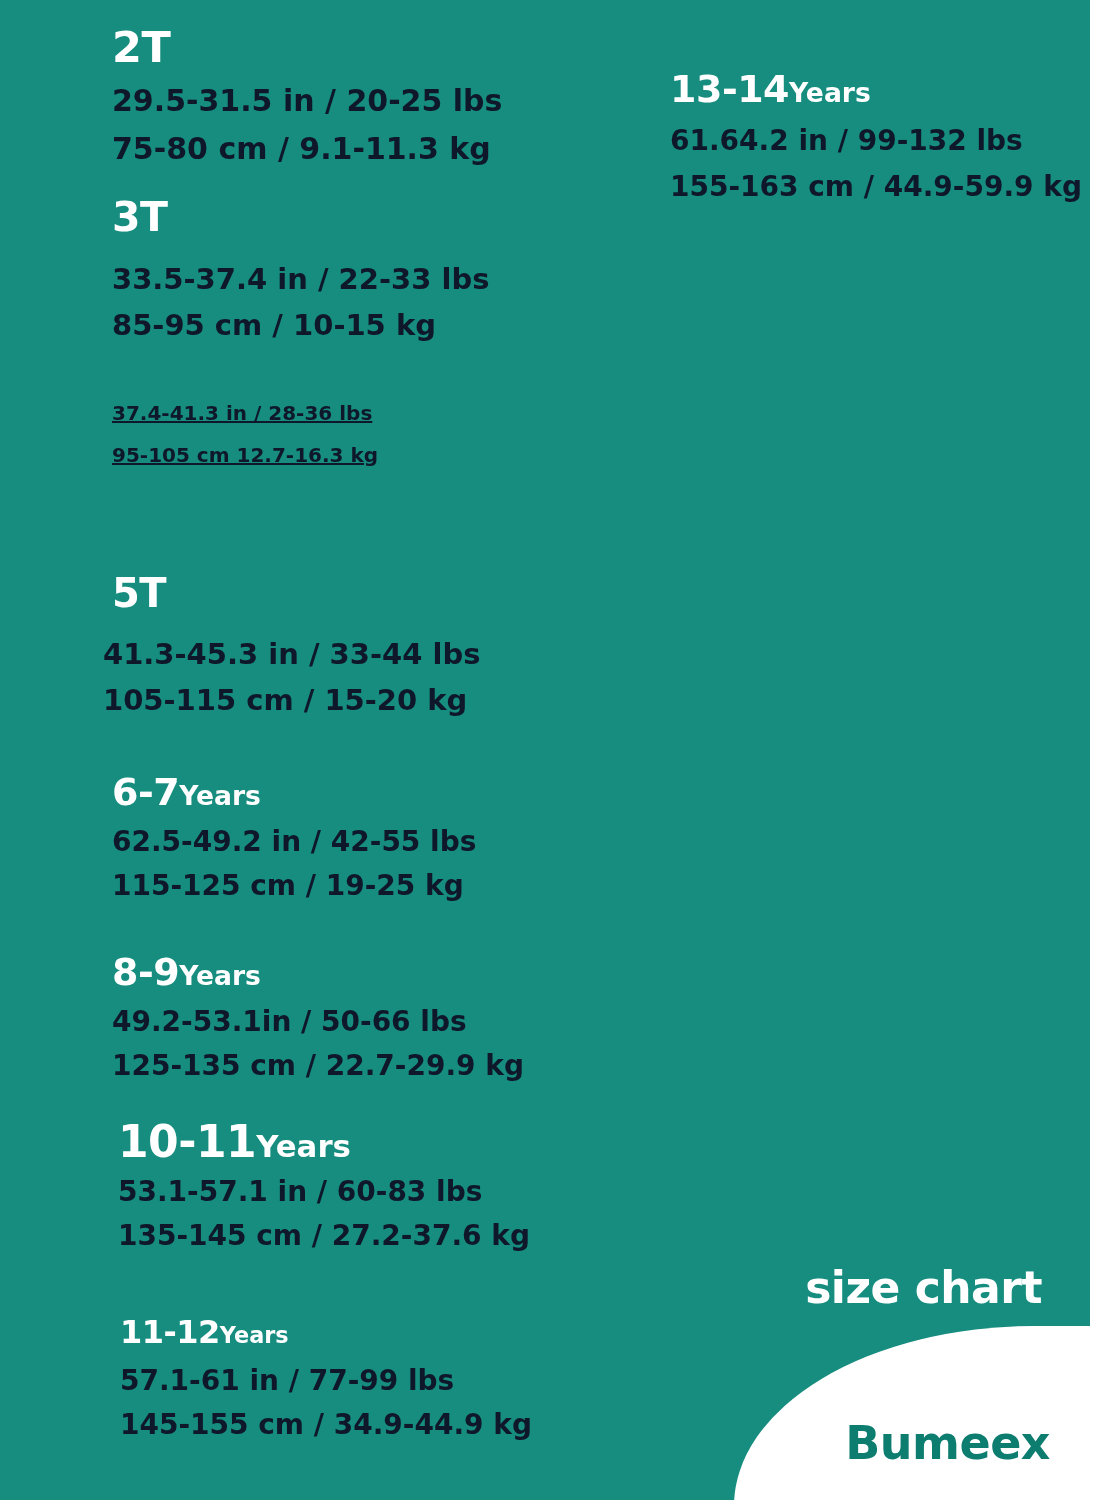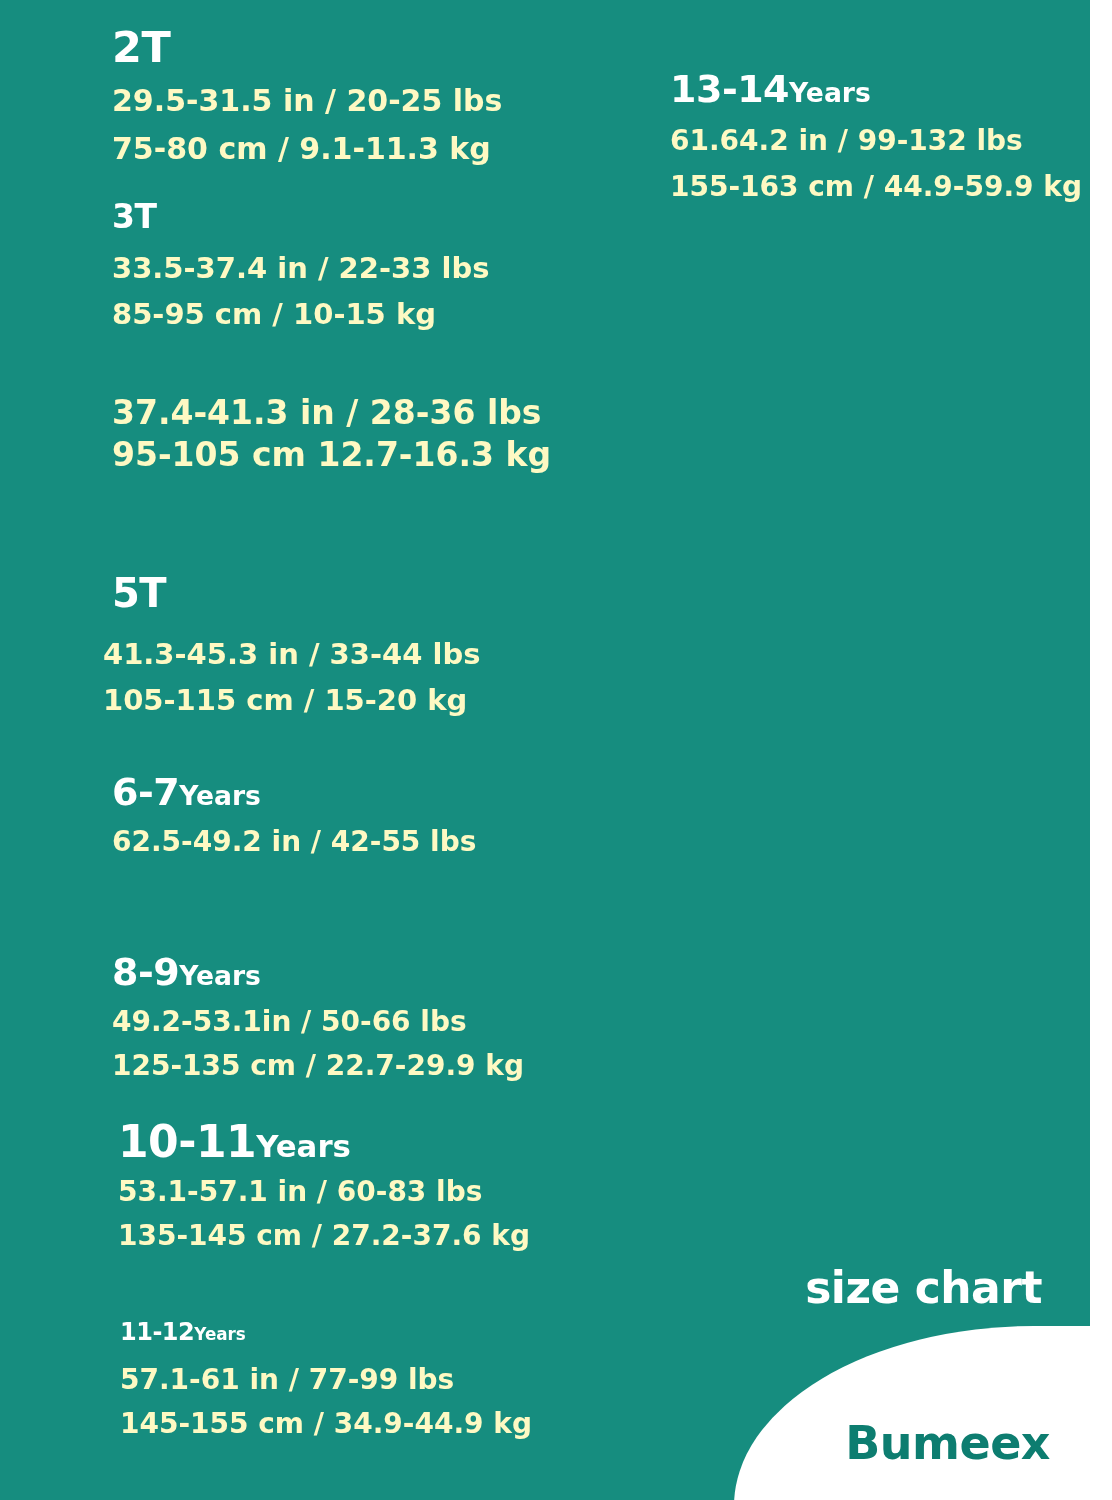--- a/index.html
+++ b/index.html
@@ -43,55 +43,55 @@
     letter-spacing: -0.5px;
     white-space: nowrap;
   }
   .size-label .unit {
     font-weight: bold;
     font-size: 0.70em;
     letter-spacing: 0;
   }
   .line {
     font-weight: bold;
-    color: #fef9c3;
+    color: #0f172a;
     white-space: nowrap;
   }
   
   .e2t   { left: 112px; top: 22px; }
   .e3t   { left: 112px; top: 192px; }
   .e4t   { left: 112px; top: 392px; }
   .e5t   { left: 103px; top: 568px; }
   .e67   { left: 112px; top: 768px; }
   .e89   { left: 112px; top: 948px; }
   .e1011 { left: 118px; top: 1118px; }
   .e1112 { left: 120px; top: 1308px; }
 
   .e2t .size-label   { font-size: 43px; line-height: 50px; }
   .e2t .line         { font-size: 30px; line-height: 48px; }
 
-  .e3t .size-label   { font-size: 33px; line-height: 50px; }
+  .e3t .size-label   { font-size: 41px; line-height: 50px; margin-bottom: 10px; }
   .e3t .line         { font-size: 29px; line-height: 46px; }
 
   .e4t .size-label   { font-size: 41px; line-height: 50px; margin-bottom: 6px; }
-  .e4t .line         { font-size: 33px; line-height: 42px; }
+  .e4t .line         { font-size: 20px; line-height: 42px; text-decoration: underline; }
 
   .e5t .size-label   { font-size: 40px; line-height: 50px; margin-left: 9px; margin-bottom: 8px; }
   .e5t .line         { font-size: 29px; line-height: 46px; }
 
   .e67 .size-label   { font-size: 38px; line-height: 48px; }
   .e67 .line         { font-size: 28px; line-height: 44px; }
 
   .e89 .size-label   { font-size: 38px; line-height: 48px; }
   .e89 .line         { font-size: 28px; line-height: 44px; }
 
   .e1011 .size-label { font-size: 44px; line-height: 48px; }
   .e1011 .line       { font-size: 28px; line-height: 44px; }
 
-  .e1112 .size-label { font-size: 24px; line-height: 48px; }
+  .e1112 .size-label { font-size: 32px; line-height: 48px; }
   .e1112 .line       { font-size: 28px; line-height: 44px; }
 
   
   .e1314 { left: 30px; top: 40px; margin-top: 24px; }
   .e1314 .size-label { font-size: 38px; line-height: 50px; }
   .e1314 .line       { font-size: 28px; line-height: 46px; }
 
   
   .size-chart-title {
     position: absolute;
@@ -149,20 +149,21 @@
 
     <div class="entry e5t">
       <div class="size-label"><span>5T</span><span class="unit"></span></div>
       <div class="line"> 41.3-45.3 in /  33-44 lbs</div>
       <div class="line">105-115 cm / 15-20 kg</div>
     </div>
 
     <div class="entry e67">
       <div class="size-label"><span>6-7</span><span class="unit">Years</span></div>
       <div class="line">62.5-49.2 in /  42-55 lbs</div>
+      <div class="line">115-125 cm / 19-25 kg</div>
     </div>
 
     <div class="entry e89">
       <div class="size-label"><span>8-9</span><span class="unit">Years</span></div>
       <div class="line">49.2-53.1in /  50-66 lbs</div>
       <div class="line"> 125-135 cm / 22.7-29.9 kg</div>
     </div>
 
     <div class="entry e1011">
       <div class="size-label"><span>10-11</span><span class="unit">Years</span></div>

